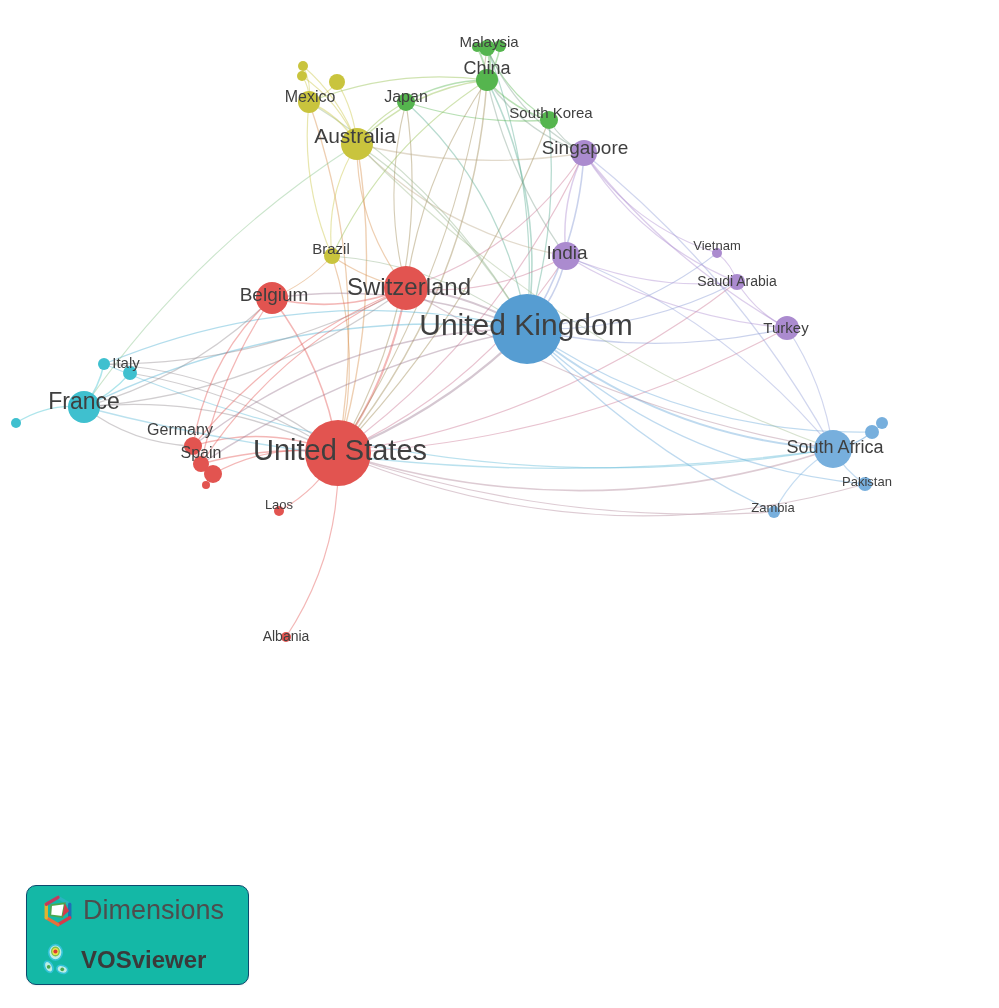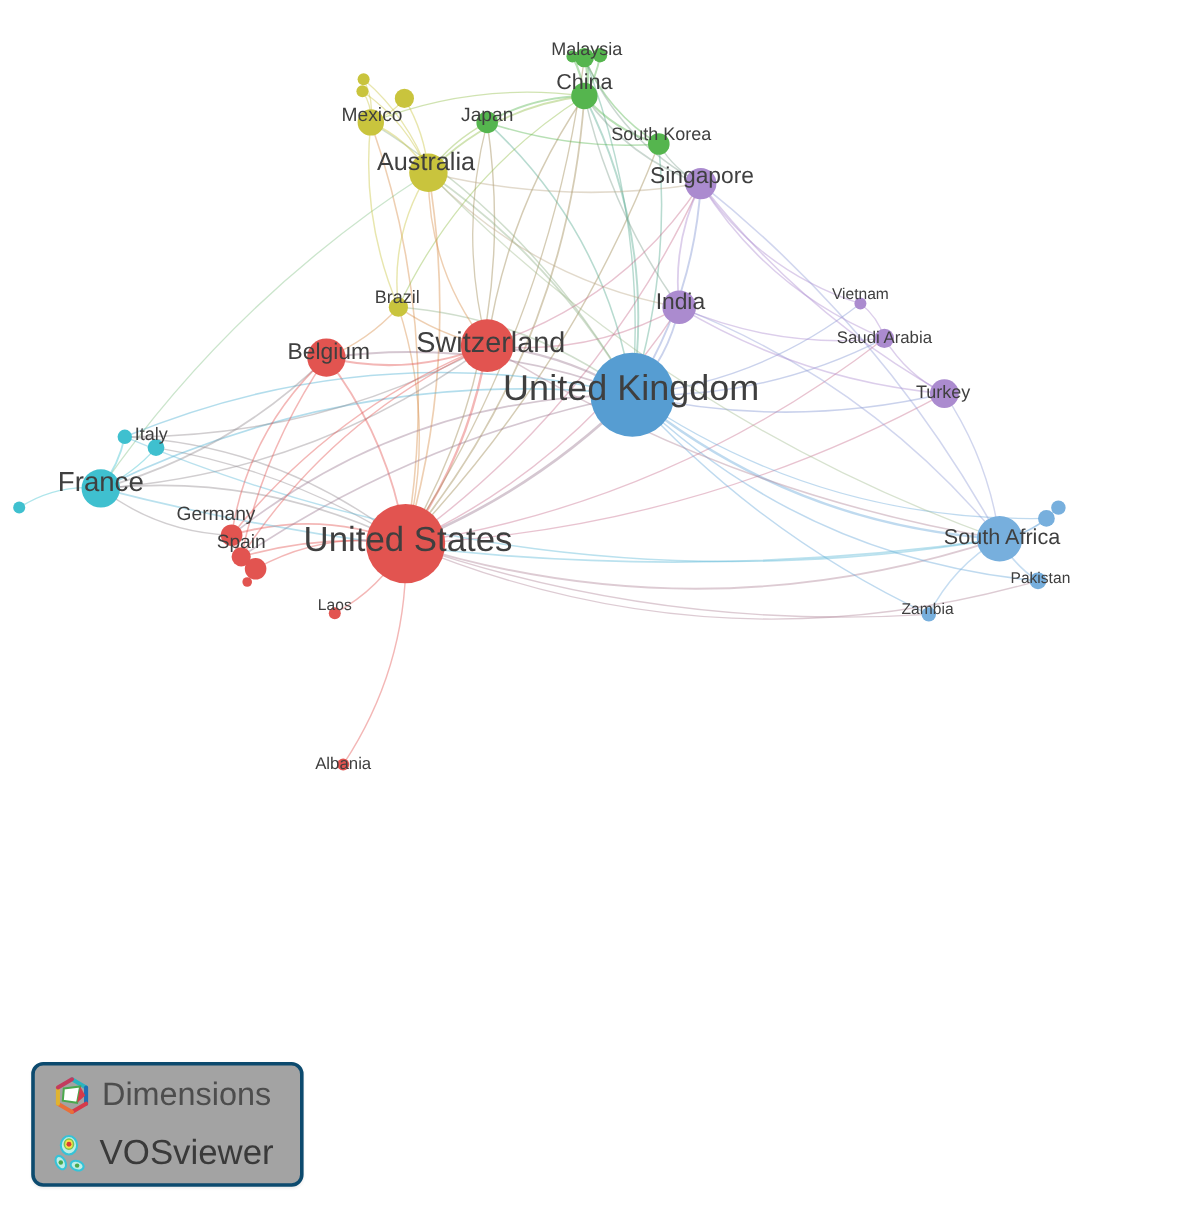--- a/index.html
+++ b/index.html
@@ -1,26 +1,26 @@
 <!DOCTYPE html>
 <html><head>
 <meta charset="utf-8">
 <style>
   html,body{margin:0;padding:0;background:#ffffff;}
   body{width:999px;height:1008px;position:relative;overflow:hidden;
        font-family:"Liberation Sans", sans-serif;}
   #stage{position:absolute;inset:0;}
   #network{position:absolute;left:0;top:0;}
-  .card{position:absolute;background:#a3a3a3;border:3px solid #0c4a6e;border-radius:10px;
+  .card{position:absolute;background:#14b8a6;border:1px solid #0c4a6e;border-radius:10px;
         box-shadow:0 1px 2px rgba(0,0,0,.06);}
   #brand-card{left:26px;top:885px;width:221px;height:98px;}
   .brand-row{display:flex;align-items:center;height:49px;padding-left:14px;cursor:pointer;}
   .brand-row svg{flex:0 0 auto;}
   #dimensions-label{font-size:27px;color:#4d4d4d;margin-left:8px;letter-spacing:0;}
-  #vosviewer-label{font-size:29px;color:#3a3a3a;margin-left:6px;}
+  #vosviewer-label{font-size:24px;color:#3a3a3a;margin-left:6px;font-weight:bold;}
   #legend-card{left:831px;top:888px;width:137px;height:97px;}
   #legend-svg{position:absolute;left:0;top:0;}
 </style>
 </head>
 <body>
 
 <div id="stage">
   <svg id="network" width="999" height="1008" viewBox="0 0 999 1008">
       <g>
         <path d="M338,453 Q444.9,409.9 527,329" fill="none" stroke="rgb(156,121,145)" stroke-opacity="0.42" stroke-width="2.2"></path>

